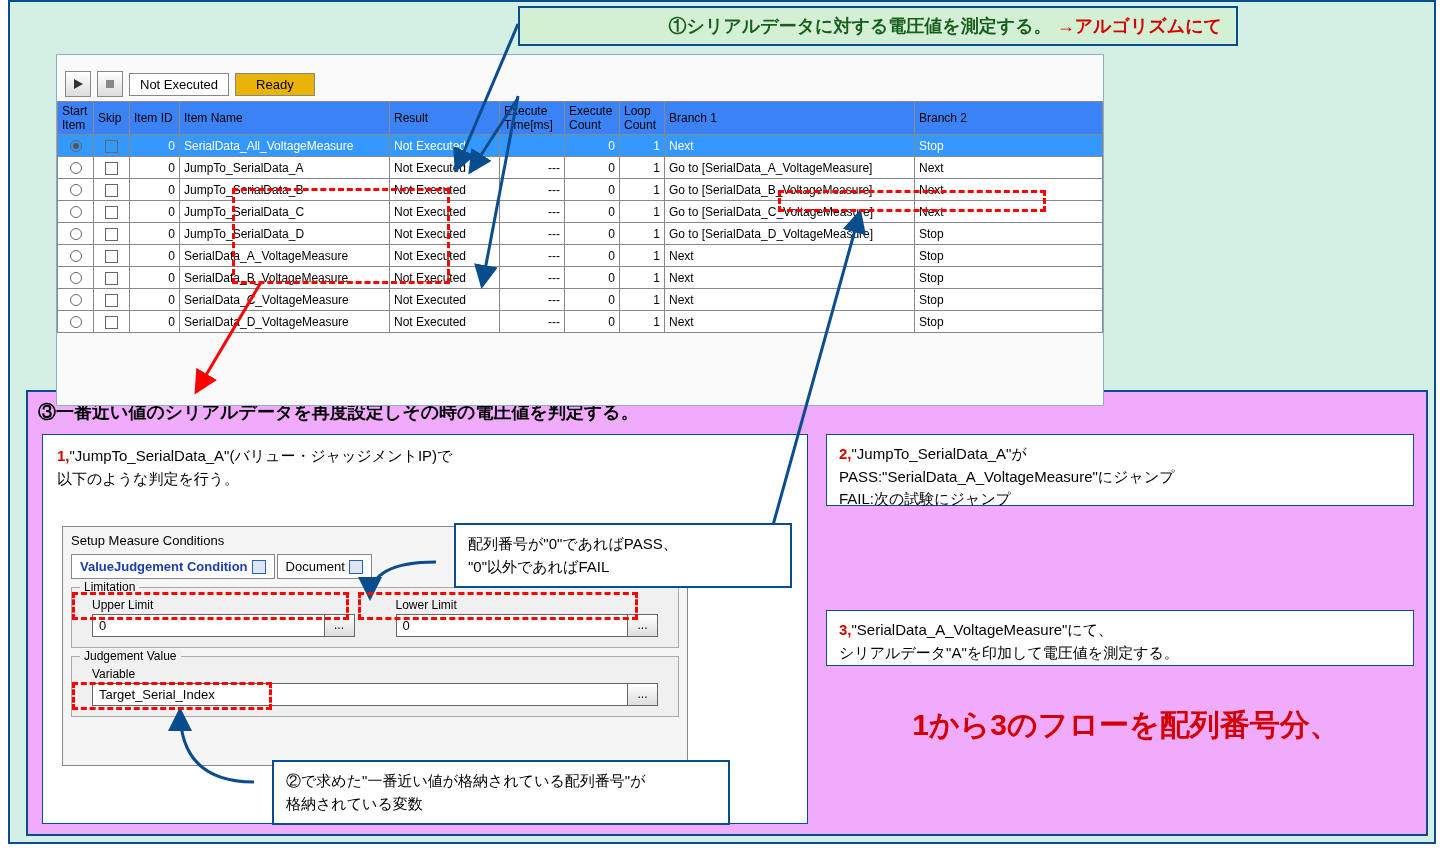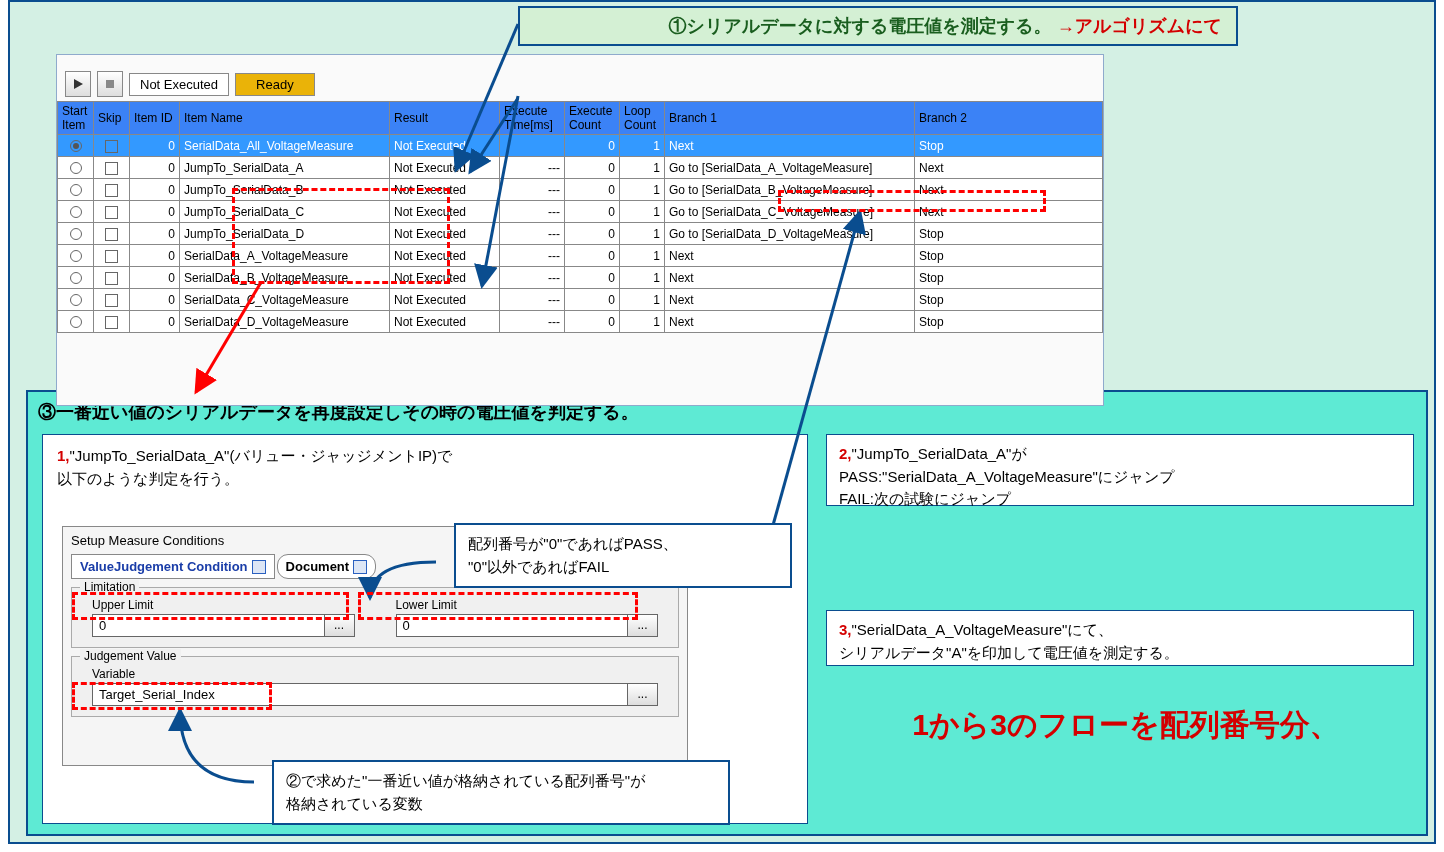--- a/index.html
+++ b/index.html
@@ -27,33 +27,33 @@
 .row-selected td { background: #3399ff; color: #fff; }
 .radio-cell { text-align: center !important; }
 .skip-cell { text-align: center !important; }
 
 
 .dhl { position: absolute; border: 3px dashed #ff0000; z-index: 30; pointer-events: none; }
 .dhl1 { left: 222px; top: 186px; width: 218px; height: 96px; }
 .dhl2 { left: 768px; top: 188px; width: 268px; height: 22px; }
 
 
-.bottom-sect { position: absolute; left: 16px; top: 388px; width: 1402px; height: 446px; background: #5eead4; border: 2px solid #0a4d8f; }
+.bottom-sect { position: absolute; left: 16px; top: 388px; width: 1402px; height: 446px; background: #f0abfc; border: 2px solid #0a4d8f; }
 .bottom-sect .title3 { position: absolute; left: 10px; top: 8px; font-size: 18px; font-weight: bold; color: #000; }
 .bottom-sect .title3 .num { color: #000; }
 
 .left-white { position: absolute; left: 14px; top: 42px; width: 766px; height: 390px; background: #fff; border: 1px solid #0a4d8f; padding: 10px 14px; }
 .left-white .stepnum { color: #d40000; font-weight: bold; }
 .left-white p { font-size: 15px; line-height: 1.5; }
 
 .setup-panel { position: absolute; left: 34px; top: 134px; width: 626px; height: 240px; border: 1px solid #888; background: #f5f5f5; font-size: 12px; }
 .setup-panel .hdr { padding: 6px 8px; font-size: 13px; }
 .setup-panel .tabbar { display: flex; gap: 2px; padding: 0 8px; align-items: center; }
 .setup-panel .tab { border: 1px solid #888; background: #fff; padding: 4px 8px; font-size: 13px; color: #1a3da8; font-weight: bold; display: flex; align-items: center; gap: 4px; }
-.setup-panel .tab.plain { color: #000; font-weight: bold; border-radius: 11px; }
+.setup-panel .tab.plain { color: #000; font-weight: normal; }
 .pop-icon { display:inline-block; width:14px; height:14px; border:1px solid #2a60c0; background:#dde6f5; }
 .fieldset { border: 1px solid #aaa; margin: 8px; padding: 10px 20px; position: relative; background: #f0f0f0; }
 .fieldset .legend { position: absolute; top: -8px; left: 8px; background: #f0f0f0; padding: 0 4px; font-size: 12px; }
 .lim-row { display: flex; gap: 41px; }
 .lim-col { flex: 1; }
 .lim-col label { font-size: 12px; }
 .input-grp { display: flex; margin-top: 2px; }
 .input-grp input { flex: 1; border: 1px solid #666; padding: 3px 6px; font-size: 13px; background: #fff; min-width: 0; }
 .input-grp .dots { width: 30px; border: 1px solid #666; border-left: none; background: linear-gradient(#fff,#ddd); text-align: center; cursor: pointer; line-height: 20px; }
 

